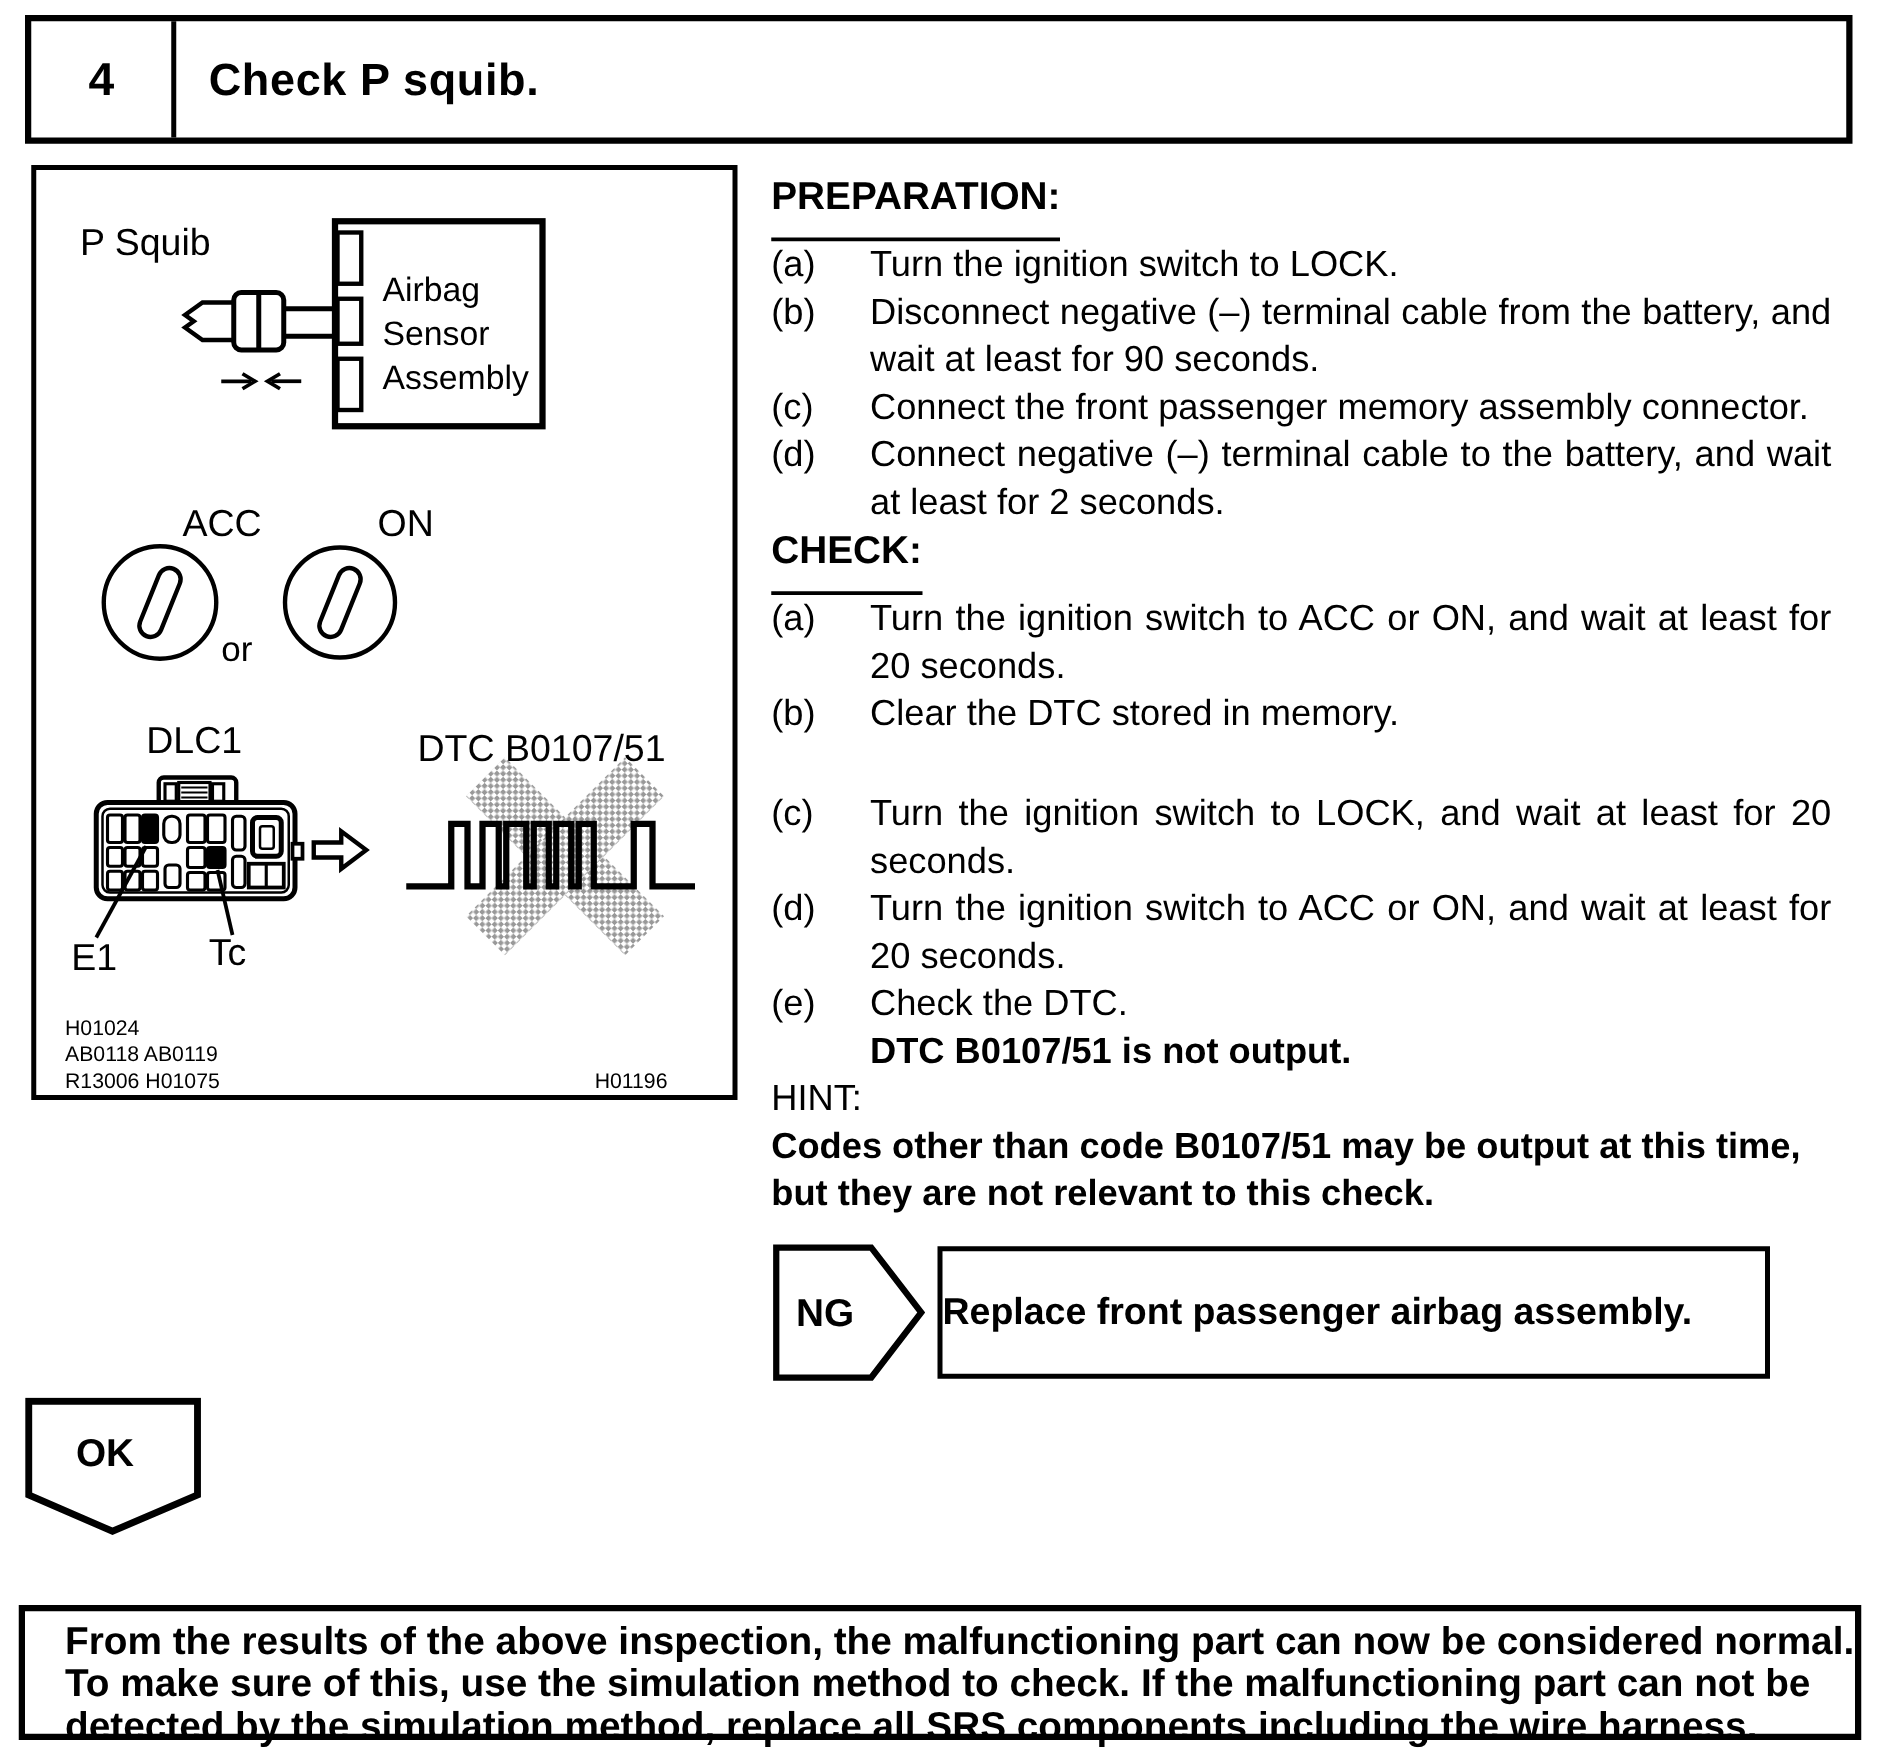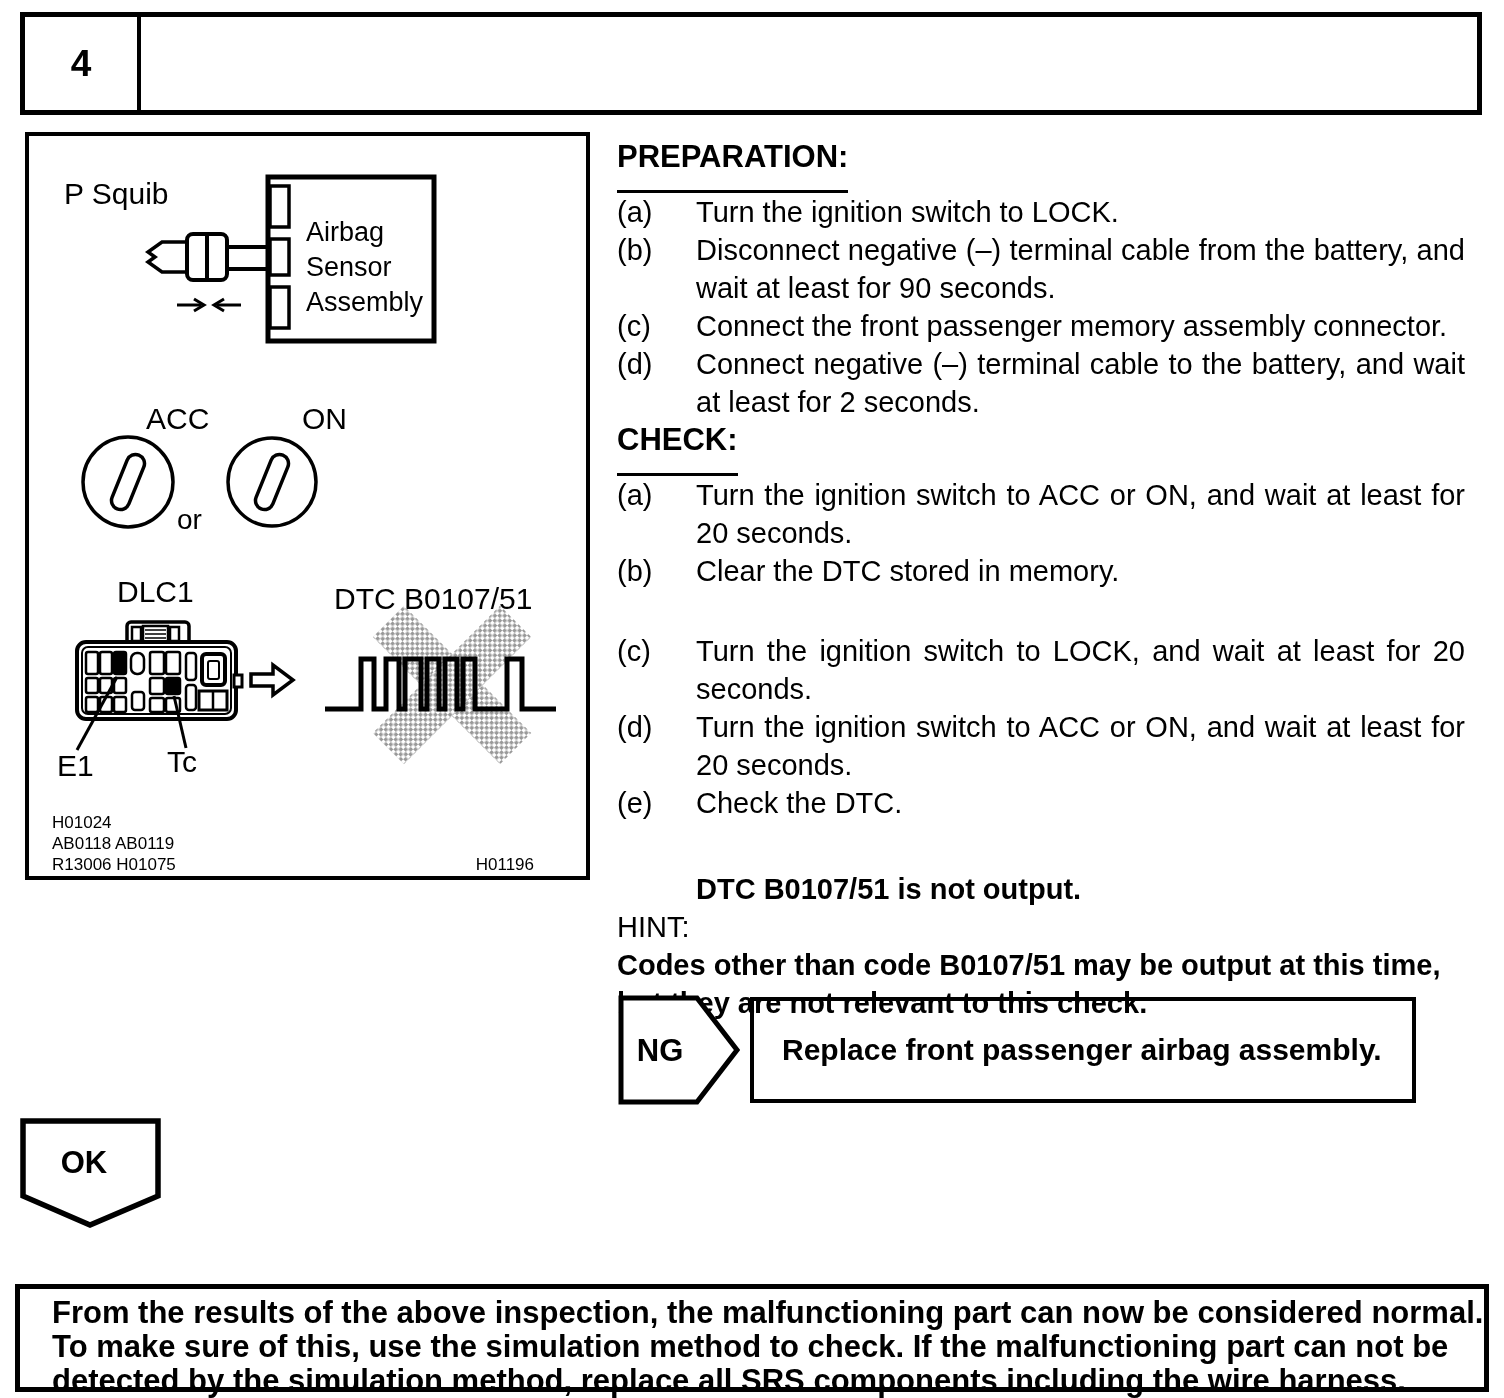--- a/index.html
+++ b/index.html
@@ -32,48 +32,49 @@
   .proc{
     position:absolute;left:617px;top:138px;width:848px;
     font-size:29px;line-height:38px;
   }
   .sec-heading{font-weight:bold;font-size:31px;}
   .sec-heading .u{display:inline-block;border-bottom:3px solid #000;padding-bottom:16px;line-height:34px;}
   .item{display:flex;}
   .item .lbl{flex:0 0 79px;}
   .item .txt{flex:1;text-align:justify;}
   .item.gap{margin-top:42px;}
-  .result-line{display:flex;font-weight:bold;margin-top:48px;}
+  .result-line{display:flex;font-weight:bold;}
   .result-line .lbl{flex:0 0 79px;}
   .hint-heading{font-size:29px;}
   .hint-text{font-size:29px;font-weight:bold;}
   
   .ng-arrow{position:absolute;left:618px;top:995px;width:122px;height:90px;}
   .ng-box{
     position:absolute;left:750px;top:997px;width:666px;height:106px;
     border:4px solid #000;box-sizing:border-box;display:flex;align-items:center;
-    padding-left:28px;font-size:30px;font-weight:bold;
+    font-size:30px;font-weight:bold;
   }
   
   .ok-arrow{position:absolute;left:20px;top:1118px;width:141px;height:110px;}
   .pent-text{font-family:"Liberation Sans",sans-serif;font-weight:bold;font-size:31px;fill:#000;}
   
   .footer-box{
     position:absolute;left:15px;top:1284px;width:1474px;height:108px;
     border:5px solid #000;box-sizing:border-box;padding:7px 0 0 32px;
   }
   .footer-line{font-size:31px;font-weight:bold;line-height:34px;white-space:nowrap;}
 </style>
 </head>
 <body>
 
 <div class="page">
 
   <div class="step-header">
     <div class="step-number">4</div>
+    <div class="step-title">Check P squib.</div>
   </div>
 
   <div class="figure-box">
     <svg viewBox="0 0 557 740" preserveAspectRatio="none">
       <defs>
         <pattern id="xdots" width="7" height="7" patternUnits="userSpaceOnUse">
           <rect width="7" height="7" fill="#ffffff"></rect>
           <rect x="0" y="0" width="3.5" height="3.5" fill="#999999"></rect>
           <rect x="3.5" y="3.5" width="3.5" height="3.5" fill="#999999"></rect>
         </pattern>

